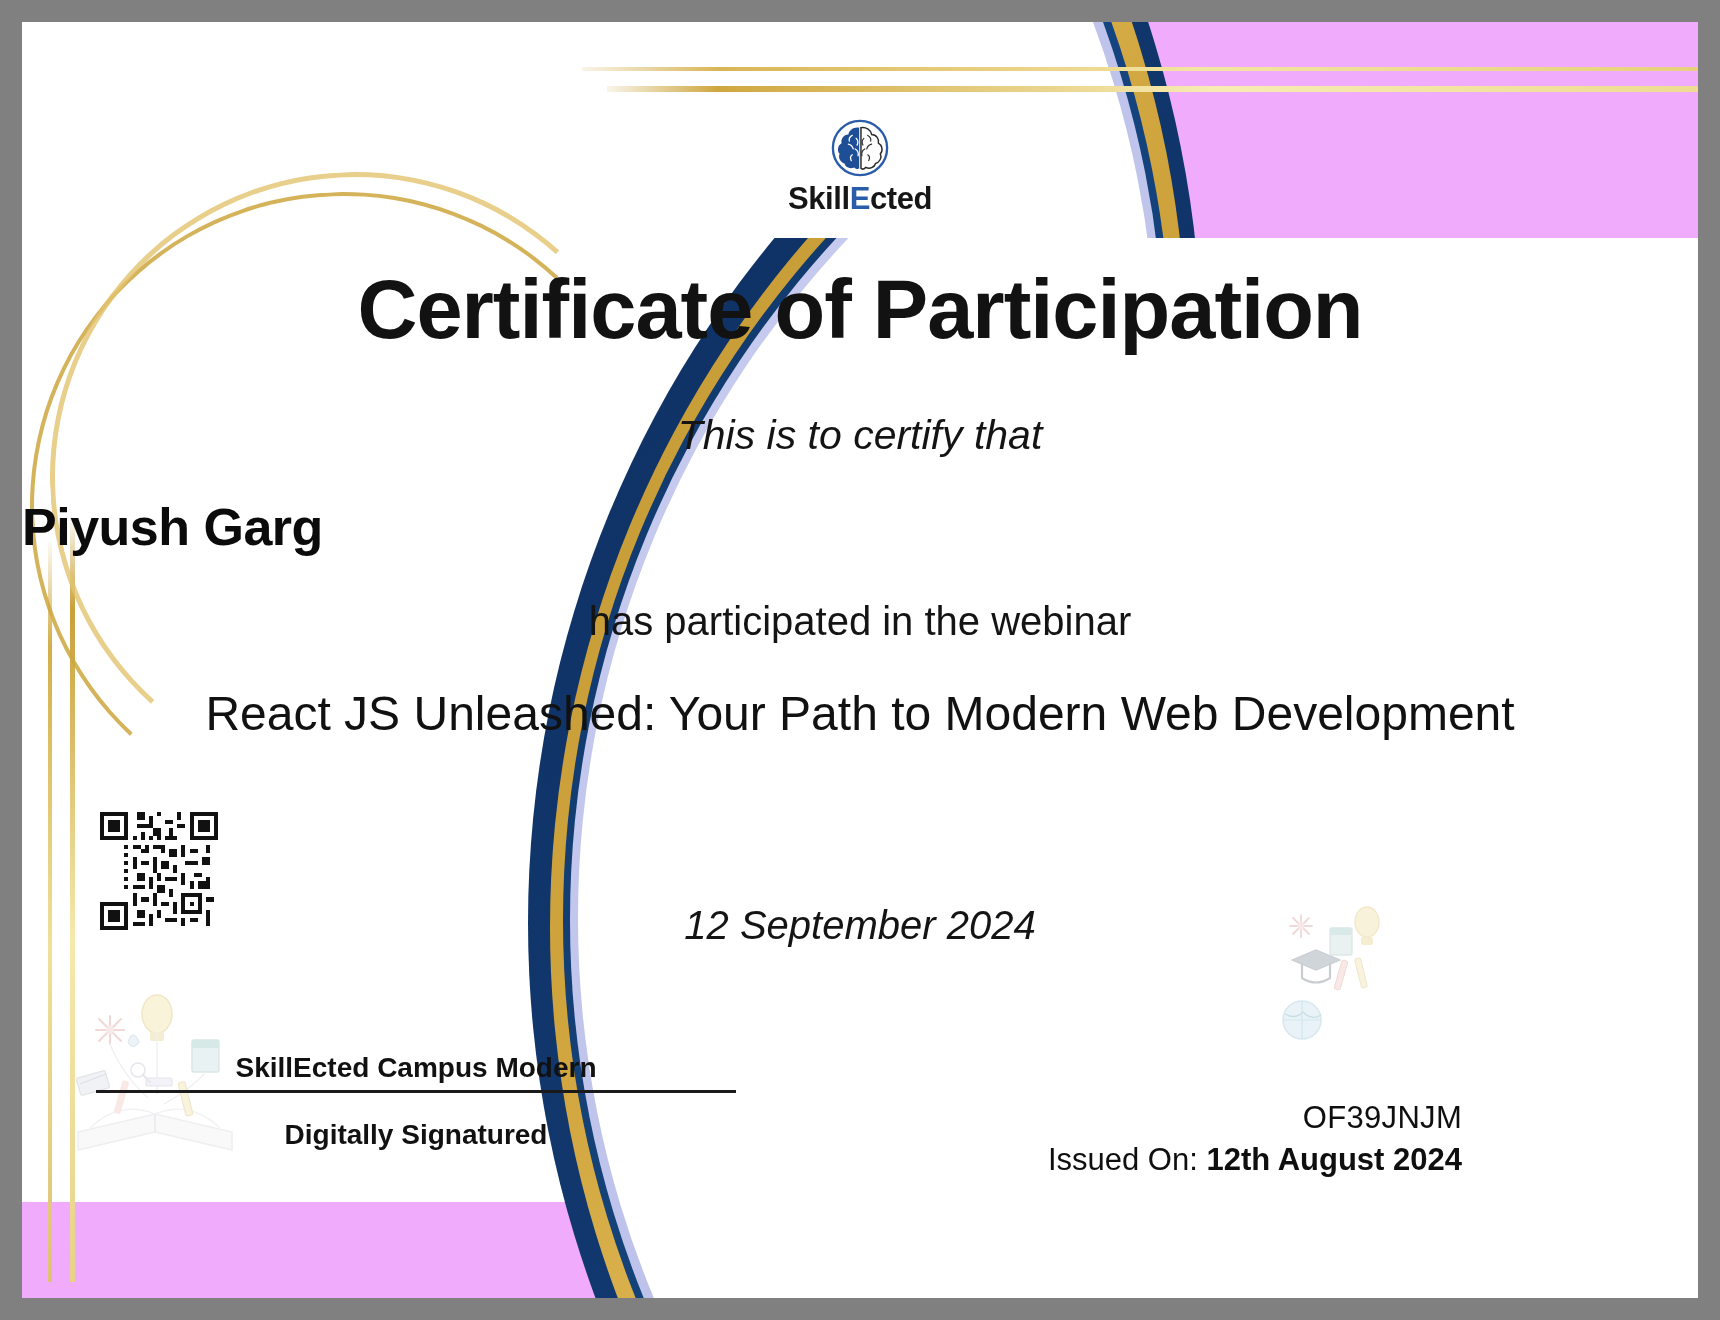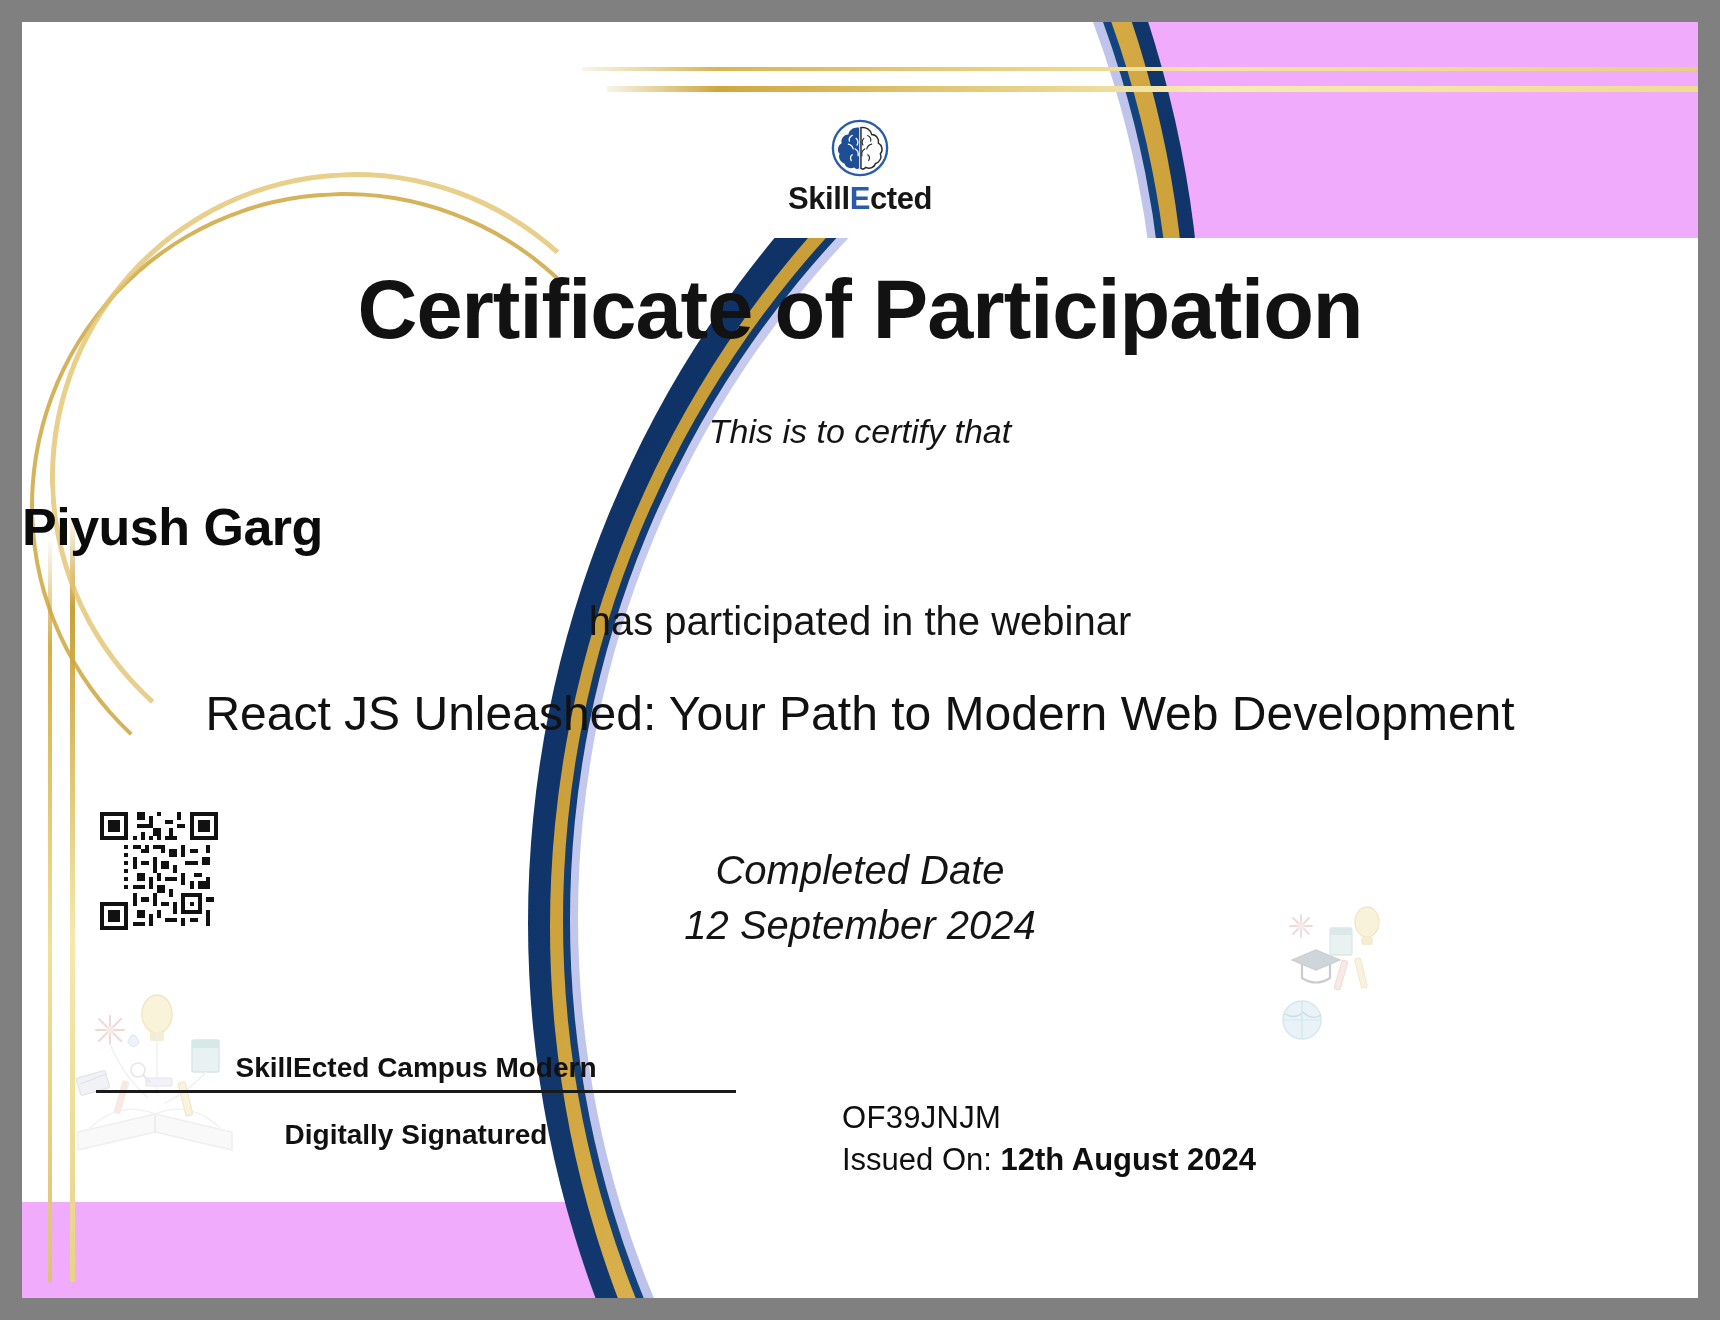--- a/index.html
+++ b/index.html
@@ -208,21 +208,21 @@
     font-weight: 700;
     color: #121212;
     letter-spacing: -1px;
     line-height: 1;
   }
 
   #certify-line {
     position: absolute;
     left: 0; right: 0; top: 390px;
     text-align: center;
-    font-size: 34px;
+    font-size: 41px;
     font-style: italic;
     color: #141414;
   }
 
   #recipient-name {
     position: absolute;
     left: 0; right: 0; top: 475px;
     text-align: left;
     font-size: 52px;
     font-weight: 700;
@@ -294,21 +294,21 @@
     text-align: center;
     font-size: 28px;
     font-weight: 700;
     color: #111111;
   }
 
   #issue-block {
     position: absolute;
     left: 820px; top: 1078px;
     width: 620px;
-    text-align: left;
+    text-align: right;
   }
   #certificate-id {
     font-size: 31px;
     font-weight: 400;
     color: #0f0f0f;
     letter-spacing: 0.3px;
   }
   #issued-on-row {
     margin-top: 6px;
     font-size: 31px;
@@ -436,21 +436,20 @@
     <div id="page-title">Certificate of Participation</div>
 
     <div id="certify-line">This is to certify that</div>
 
     <div id="recipient-name">Piyush Garg</div>
 
     <div id="participation-line">has participated in the webinar</div>
 
     <div id="webinar-title">React JS Unleashed: Your Path to Modern Web Development</div>
 
-    <div id="completed-label">Completed Date</div>
     <div id="completed-date">12 September 2024</div>
 
     <svg id="qr-code" viewBox="0 0 29 29" shape-rendering="crispEdges">
       <rect width="29" height="29" fill="#ffffff"></rect>
       <g fill="#111111">
 
         <rect x="0" y="0" width="7" height="1"></rect>
           <rect x="0" y="6" width="7" height="1"></rect>
         <rect x="0" y="0" width="1" height="7"></rect>
           <rect x="6" y="0" width="1" height="7"></rect>

